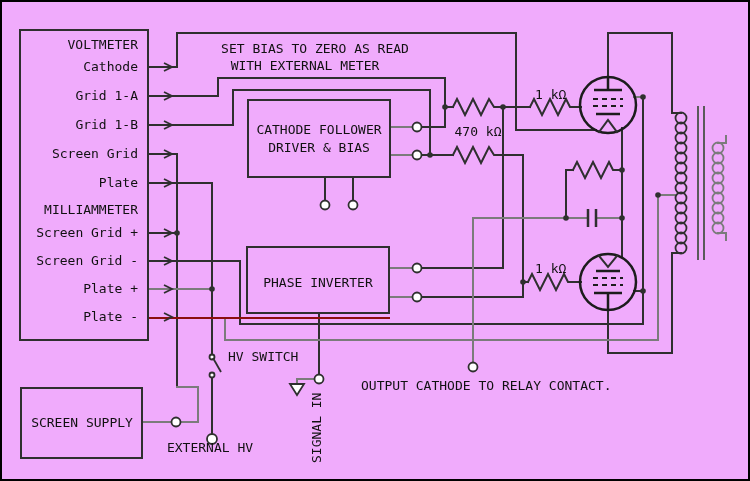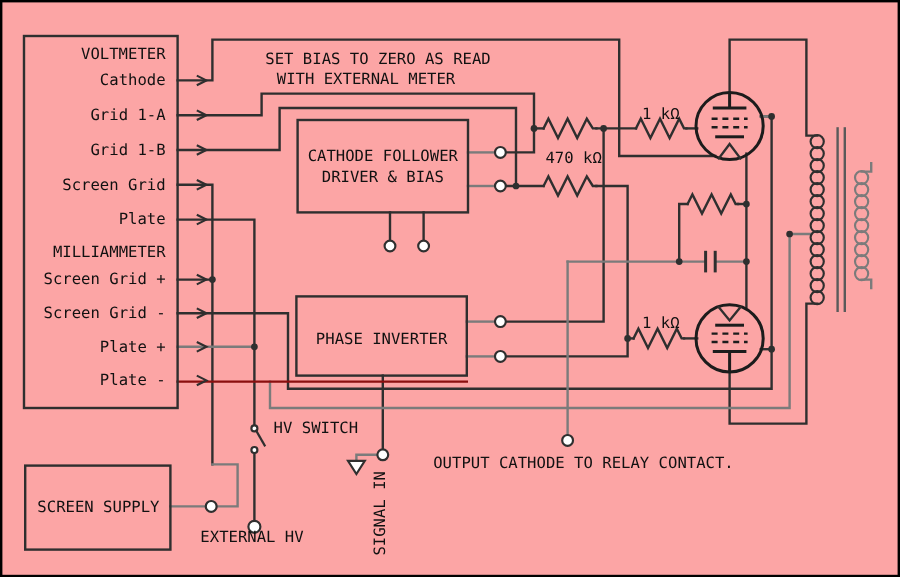--- a/index.html
+++ b/index.html
@@ -1,16 +1,16 @@
 <!DOCTYPE html>
 <html><head>
 <meta charset="utf-8">
 <style>
   html,body{margin:0;padding:0;background:#fff;}
-  .canvas{position:relative;width:750px;height:481px;background:#fca5a5;overflow:hidden;}
+  .canvas{position:relative;width:750px;height:481px;background:#f0abfc;overflow:hidden;}
   svg{display:block;}
   .wd{fill:none;stroke:#2f2f2f;stroke-width:2;stroke-linecap:square;stroke-linejoin:miter;}
   .wg{fill:none;stroke:#7b7b7b;stroke-width:2;stroke-linecap:square;}
   .wr{fill:none;stroke:#8b0f0f;stroke-width:2;stroke-linecap:square;}
   .box{fill:none;stroke:#2f2f2f;stroke-width:2;}
   .tube{fill:none;stroke:#1c1c1c;stroke-width:2.5;}
   .tpart{fill:none;stroke:#1c1c1c;stroke-width:2.5;stroke-linecap:butt;}
   .dash{fill:none;stroke:#1c1c1c;stroke-width:2;stroke-dasharray:5 4;}
   .coil{fill:none;stroke:#2f2f2f;stroke-width:1.8;}
   .coilg{fill:none;stroke:#7b7b7b;stroke-width:1.8;}

